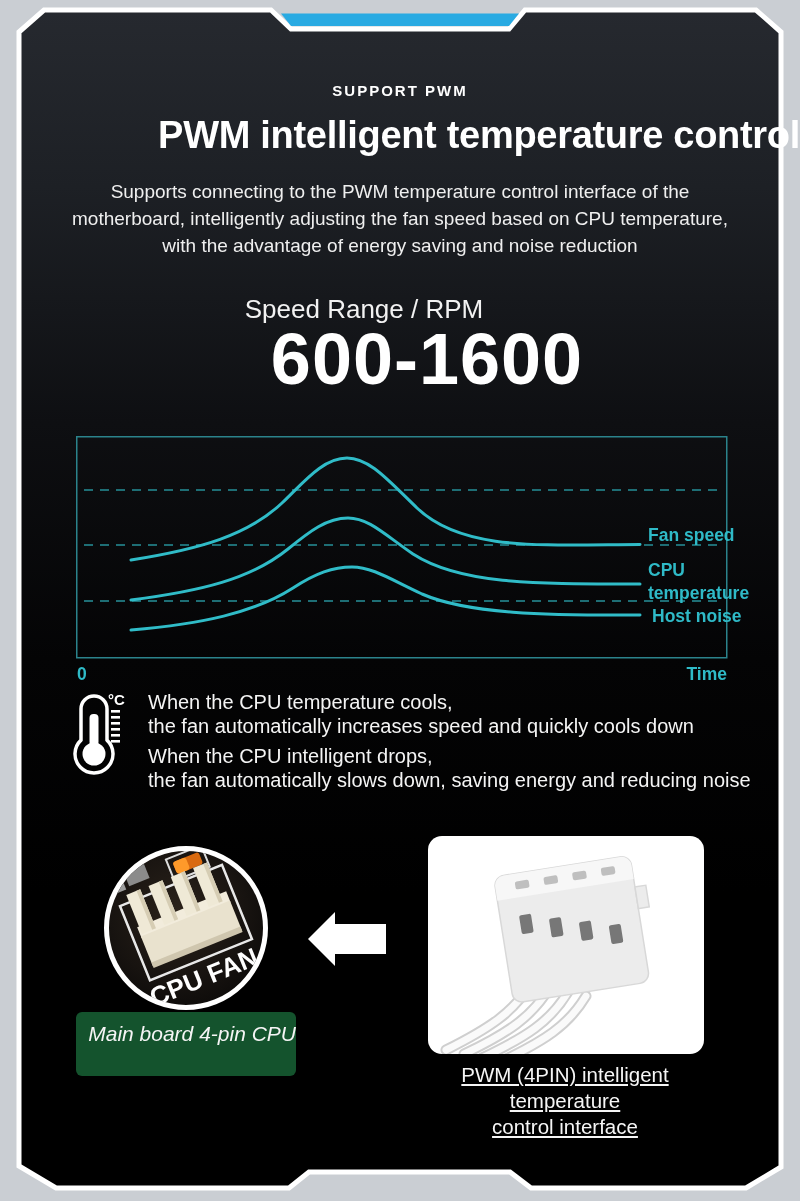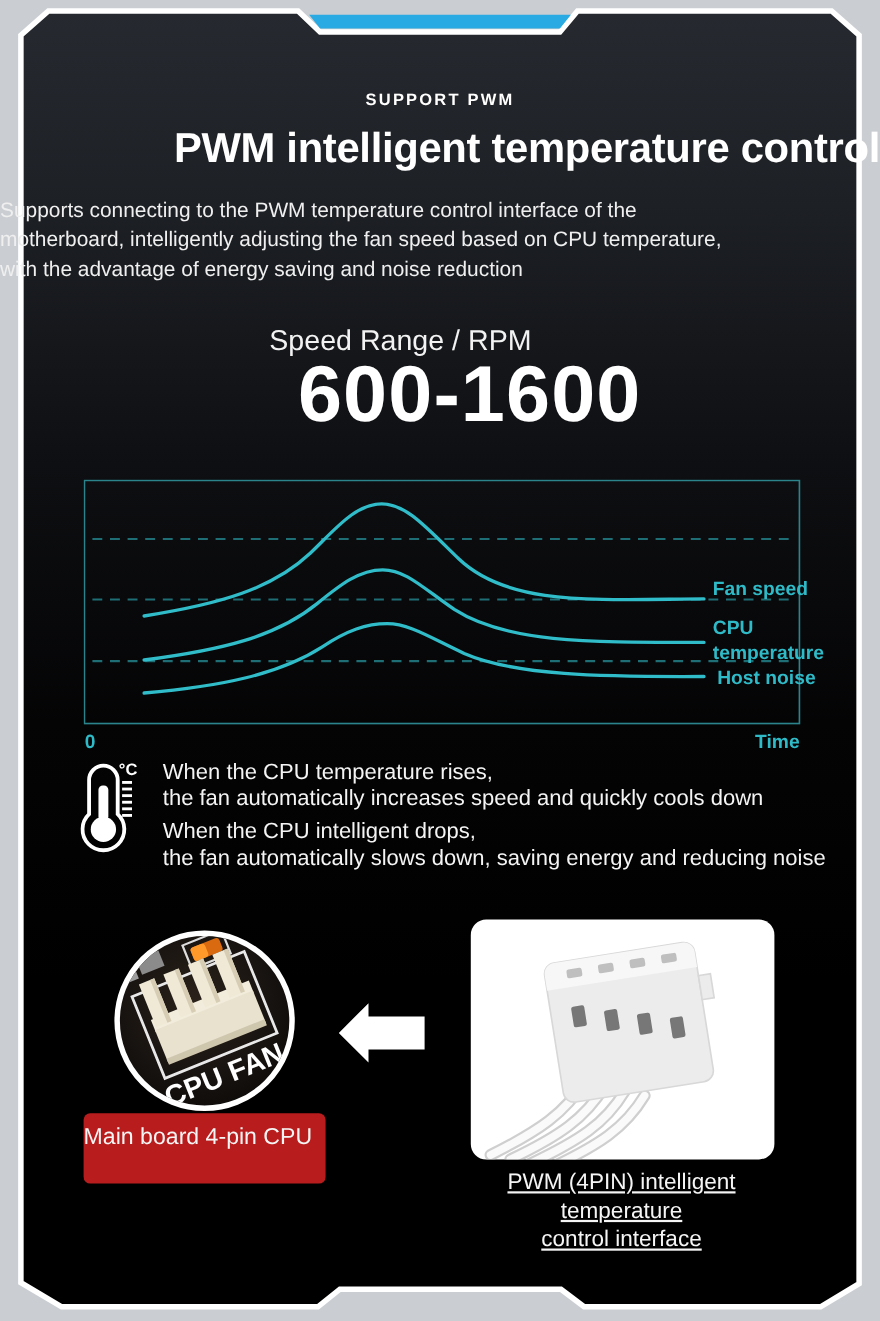--- a/index.html
+++ b/index.html
@@ -5,41 +5,41 @@
   html,body{margin:0;padding:0;background:#caced3;}
   .page{position:relative;width:800px;height:1201px;background:#caced3;overflow:hidden;
         font-family:"Liberation Sans",sans-serif;}
   .frame-svg{position:absolute;left:0;top:0;}
   .layer{position:absolute;left:0;top:0;width:800px;height:1201px;}
 
   .kicker{position:absolute;left:0;top:82px;width:800px;text-align:center;
           color:#ffffff;font-size:15px;font-weight:700;letter-spacing:2px;}
   .title{position:absolute;left:0;top:114px;width:800px;text-align:right;
          color:#ffffff;font-size:38px;font-weight:800;letter-spacing:-.3px;}
-  .desc{position:absolute;left:0;top:178px;width:800px;
+  .desc{position:absolute;left:0;top:178px;width:800px;text-align:center;
         color:#efefef;font-size:19px;line-height:27px;font-weight:400;}
   .speed-label{position:absolute;left:0;top:294px;width:728px;text-align:center;
         color:#f2f2f2;font-size:26px;}
   .speed-value{position:absolute;left:0;top:318px;width:800px;text-align:center;
         color:#ffffff;font-size:72px;font-weight:700;letter-spacing:1px;padding-left:27px;}
 
   .chart{position:absolute;left:76px;top:436px;}
   .chart text{font-family:"Liberation Sans",sans-serif;font-weight:600;}
 
   .thermo{position:absolute;left:73px;top:688px;}
   .note{position:absolute;left:148px;color:#f4f4f4;font-size:20px;line-height:24px;}
   .note-1{top:690px;} .note-2{top:744px;}
 
   .fan-circle{position:absolute;left:104px;top:846px;width:154px;height:154px;
       border:5px solid #ffffff;border-radius:50%;overflow:hidden;
       background:radial-gradient(circle at 45% 40%, #2b221a 0%, #171310 55%, #050404 100%);}
   .arrow{position:absolute;left:302px;top:906px;}
   .caption-left{position:absolute;left:76px;top:1012px;width:220px;height:64px;
-      background:#b91c1c;border-radius:6px;color:#f5f5f5;font-size:21px;line-height:25px;
-      text-align:left;padding-top:9px;box-sizing:border-box;}
+      background:#14532d;border-radius:6px;color:#f5f5f5;font-size:21px;line-height:25px;
+      text-align:right;padding-top:9px;box-sizing:border-box;font-style:italic;}
   .photo-card{position:absolute;left:428px;top:836px;width:276px;height:218px;
       background:#ffffff;border-radius:14px;overflow:hidden;}
   .caption-right{position:absolute;left:405px;top:1062px;width:320px;
       color:#f5f5f5;font-size:20.5px;line-height:26px;text-align:center;text-decoration:underline;}
 </style>
 </head>
 <body>
 
 <div class="page">
 
@@ -101,21 +101,21 @@
         <rect x="38" y="22" width="9" height="2.6"></rect>
           <rect x="38" y="28" width="9" height="2.6"></rect>
         <rect x="38" y="34" width="9" height="2.6"></rect>
           <rect x="38" y="40" width="9" height="2.6"></rect>
         <rect x="38" y="46" width="9" height="2.6"></rect>
           <rect x="38" y="52" width="9" height="2.6"></rect>
       </g>
       <text x="35" y="17" fill="#ffffff" font-size="15" font-weight="700">°C</text>
     </svg>
     <div class="note note-1">
-      <div>When the CPU temperature rises,</div>
+      <div>When the CPU temperature cools,</div>
       <div>the fan automatically increases speed and quickly cools down</div>
     </div>
     <div class="note note-2">
       <div>When the CPU intelligent drops,</div>
       <div>the fan automatically slows down, saving energy and reducing noise</div>
     </div>
 
     <div class="fan-circle">
       <svg width="154" height="154" viewBox="0 0 154 154">
         <g transform="rotate(-22 77 77)">

